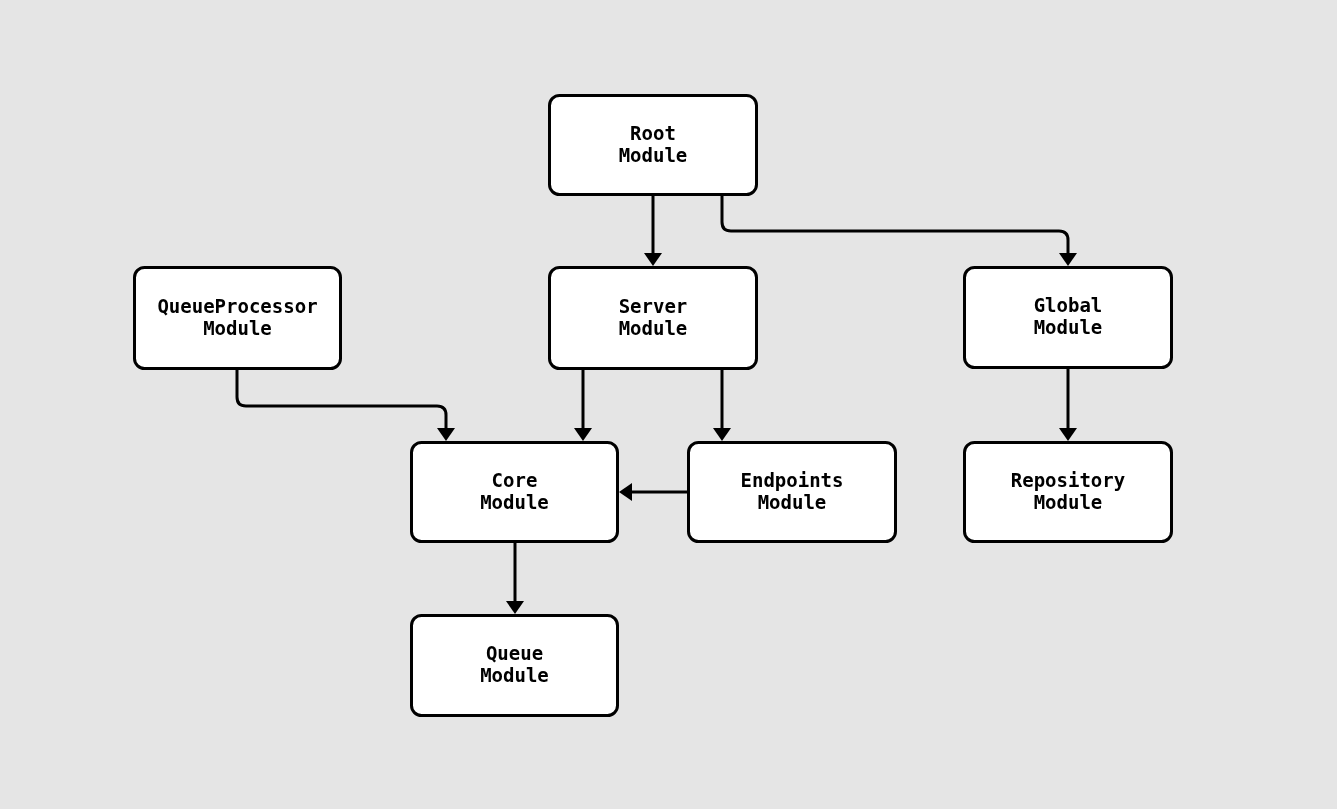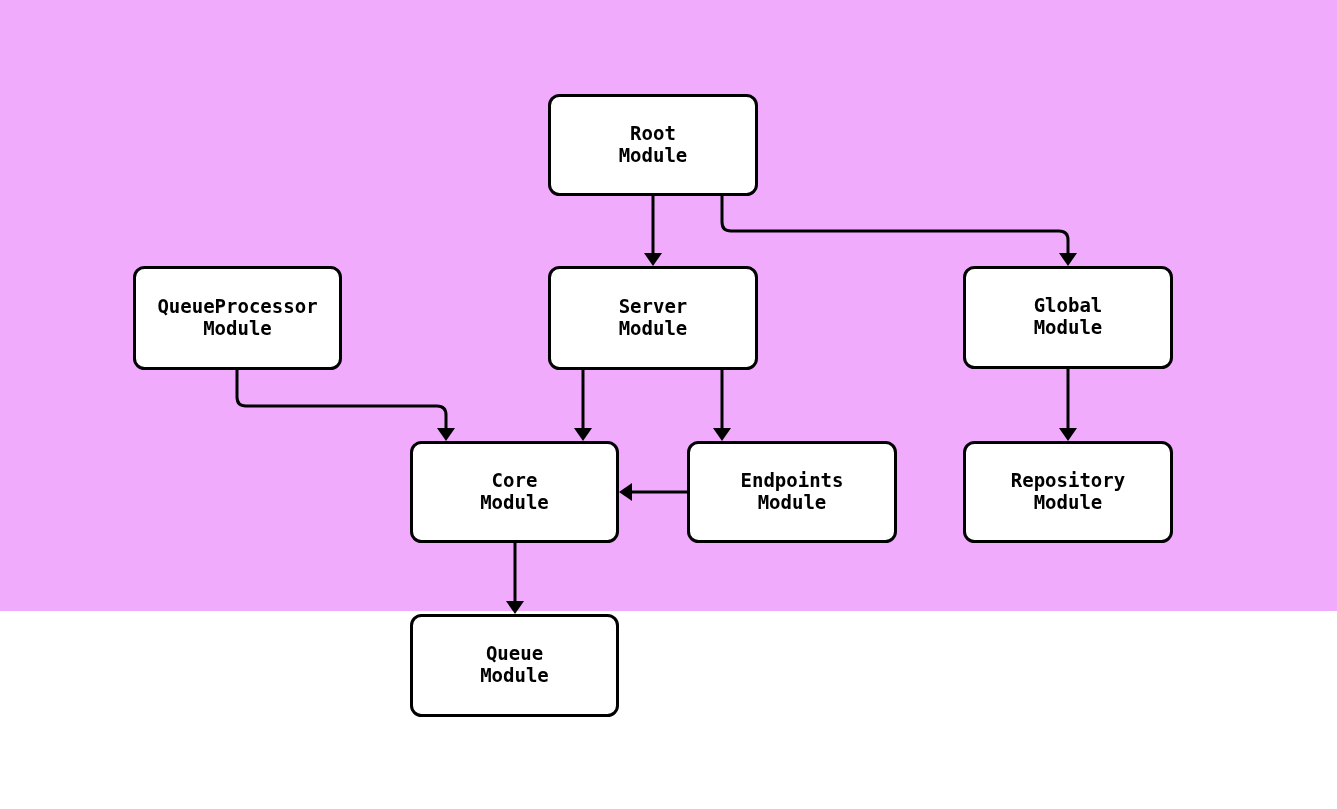--- a/index.html
+++ b/index.html
@@ -9,22 +9,22 @@
   }
   body {
     width: 1337px;
     height: 809px;
     overflow: hidden;
     font-family: "DejaVu Sans Mono", "Liberation Mono", monospace;
   }
   #diagram-canvas {
     position: relative;
     width: 1337px;
-    height: 611px;
-    background: #f0abfc;
+    height: 809px;
+    background: #e5e5e5;
   }
   #diagram-svg {
     position: absolute;
     top: 0;
     left: 0;
     width: 1337px;
     height: 809px;
     display: block;
   }
   .node-box {

